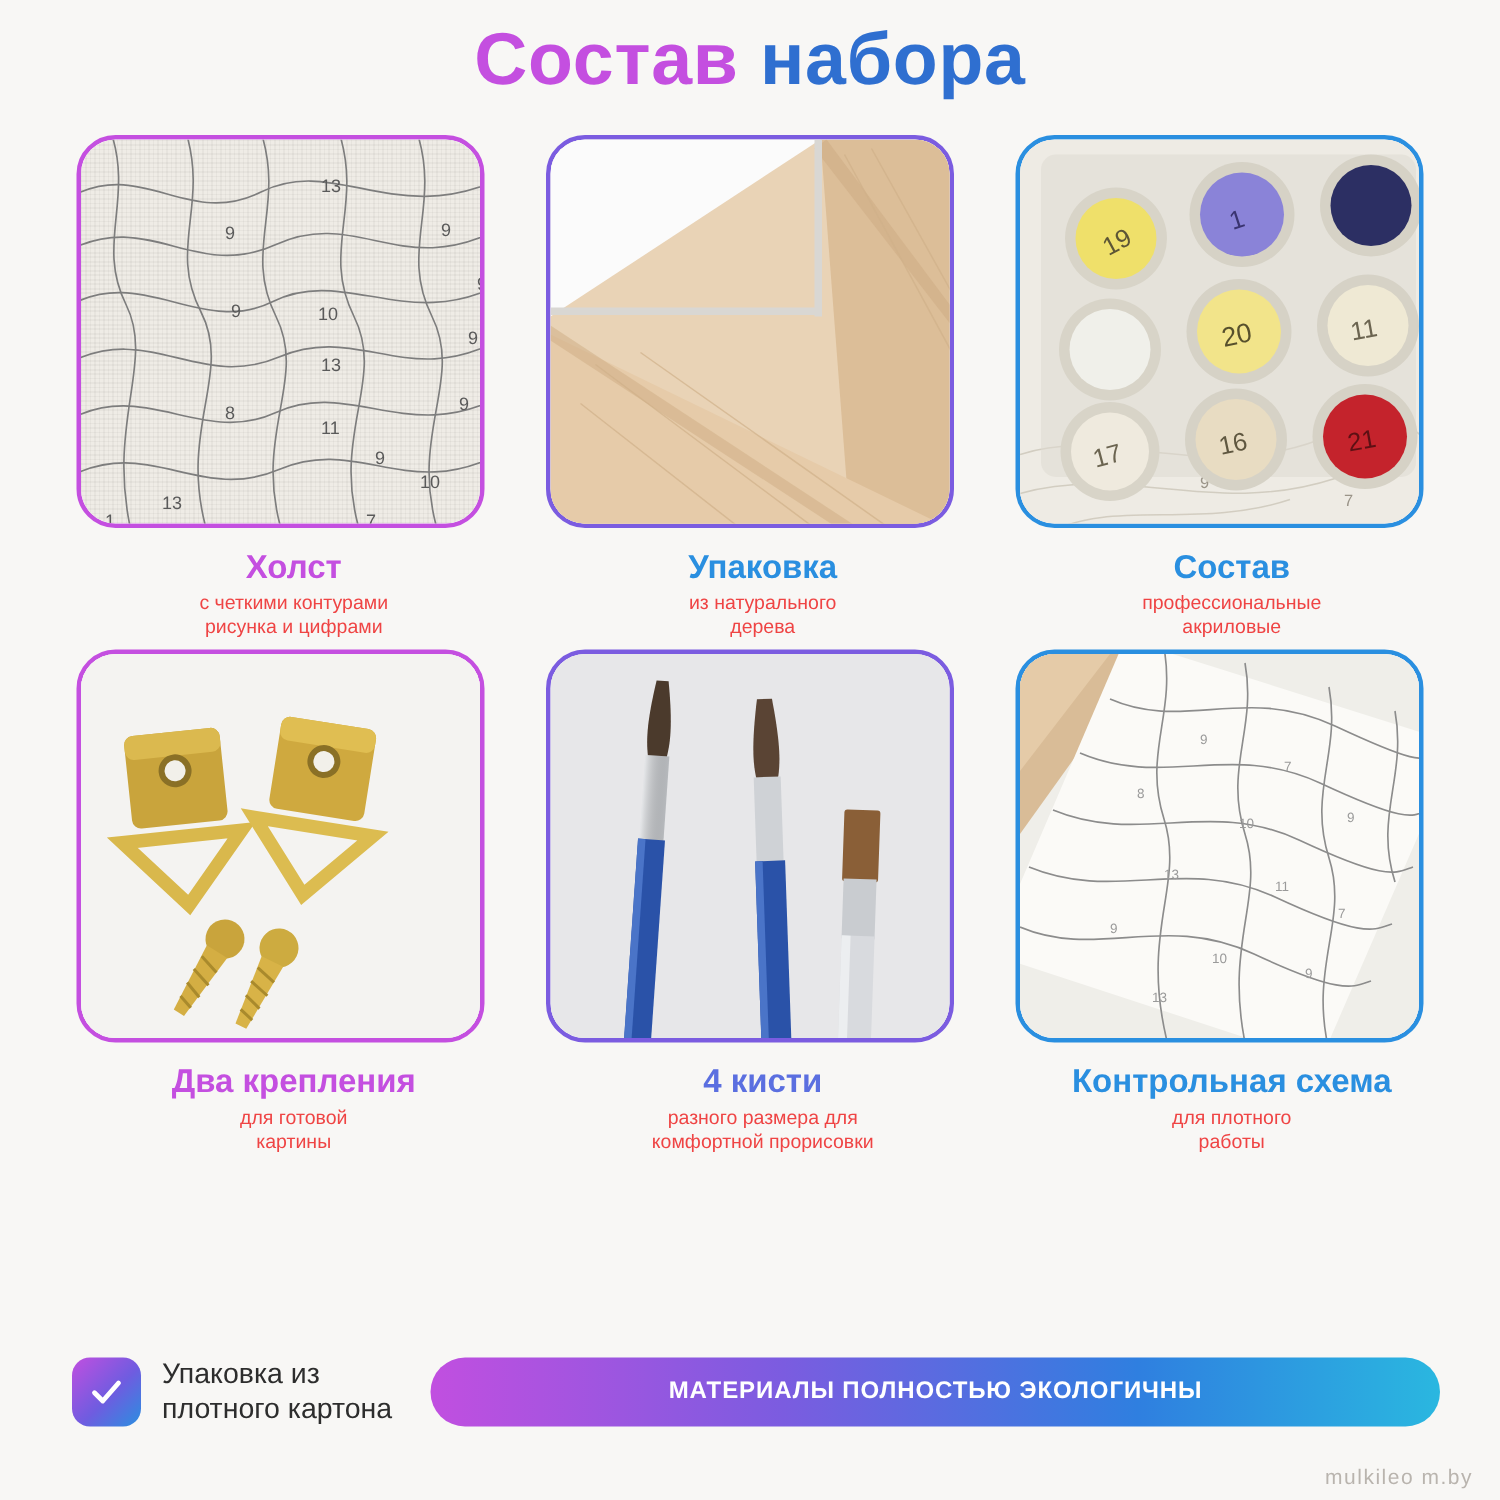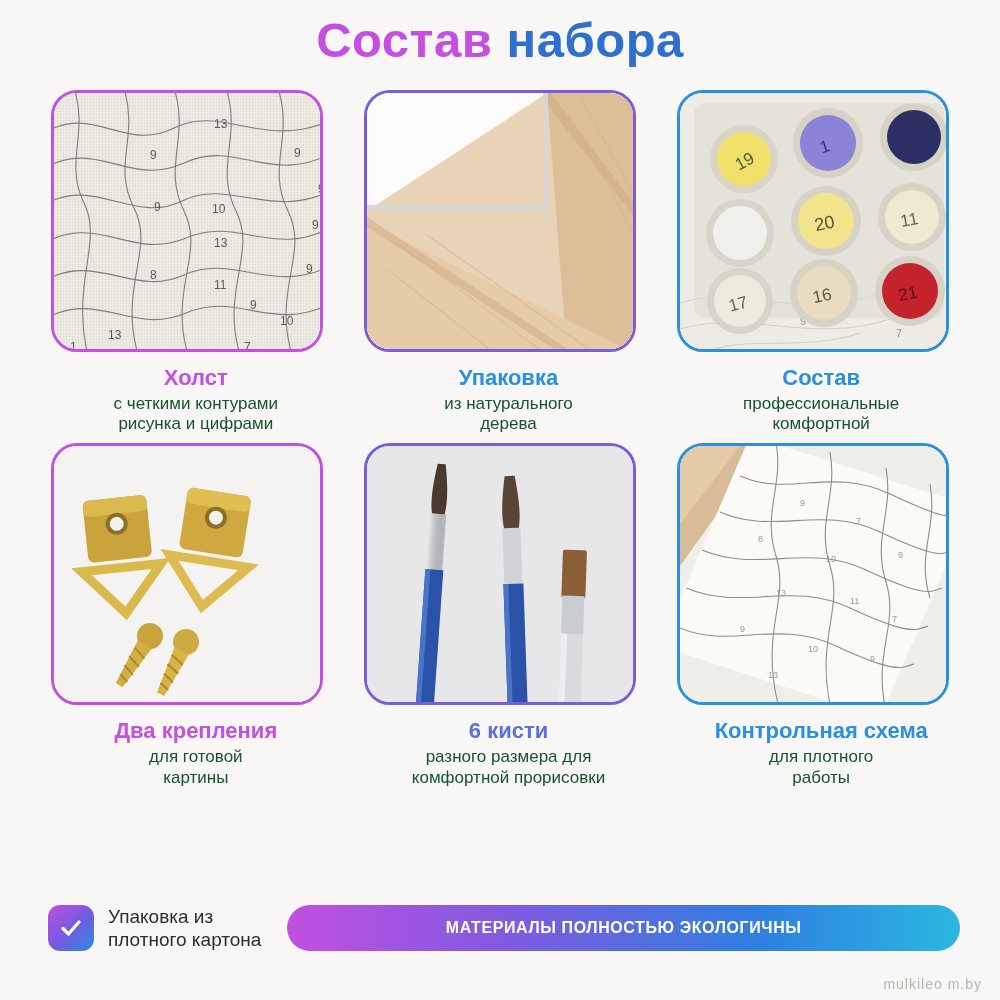--- a/index.html
+++ b/index.html
@@ -69,22 +69,22 @@
   .cap .head {
     font-size: 22px;
     font-weight: bold;
     color: #c44fe0;
     display: block;
     margin-bottom: 2px;
   }
   .cap.blue .head { color: #2a8fe0; }
   .cap.violet .head { color: #5b6fe0; }
   .cap .sub {
-    font-size: 17px;
-    color: #14532d;
+    font-size: 13px;
+    color: #ef4444;
     display: block;
   }
 
   
   .bottom {
     position: absolute;
     left: 48px;
     right: 40px;
     bottom: 48px;
     display: flex;
@@ -302,21 +302,21 @@
               <circle cx="230" cy="198" r="35" fill="#d6d2c6"></circle>
                 <circle cx="230" cy="198" r="28" fill="#c4232c"></circle>
               <text x="218" y="206" font-family="Liberation Sans, sans-serif" font-size="17" fill="#5d1014" transform="rotate(-10 230 198)">21</text>
             </g>
           </svg>
         </div>
       </div>
       <div class="cap blue">
         <span class="head">Состав</span>
         <span class="sub" style="white-space:pre-line">профессиональные
-комфортной</span>
+акриловые</span>
       </div>
     </div>
 
     <div class="cell">
       <div class="thumb">
         <div class="art-hangers">
           <svg viewBox="0 0 272 262" width="272" height="262">
             <rect x="0" y="0" width="272" height="262" fill="#f4f3f1"></rect>
 
             <g transform="translate(60,52) rotate(-6)">
@@ -395,21 +395,21 @@
             <defs>
               <linearGradient id="g1" x1="0" y1="0" x2="1" y2="0">
                 <stop offset="0" stop-color="#ffffff" stop-opacity="0.45"></stop>
                 <stop offset="1" stop-color="#000000" stop-opacity="0.12"></stop>
               </linearGradient>
             </defs>
           </svg>
         </div>
       </div>
       <div class="cap violet">
-        <span class="head">6 кисти</span>
+        <span class="head">4 кисти</span>
         <span class="sub" style="white-space:pre-line">разного размера для
 комфортной прорисовки</span>
       </div>
     </div>
 
     <div class="cell">
       <div class="thumb blue">
         <div class="art-scheme">
           <svg viewBox="0 0 272 262" width="272" height="262">
             <rect x="0" y="0" width="272" height="262" fill="#efeee9"></rect>

